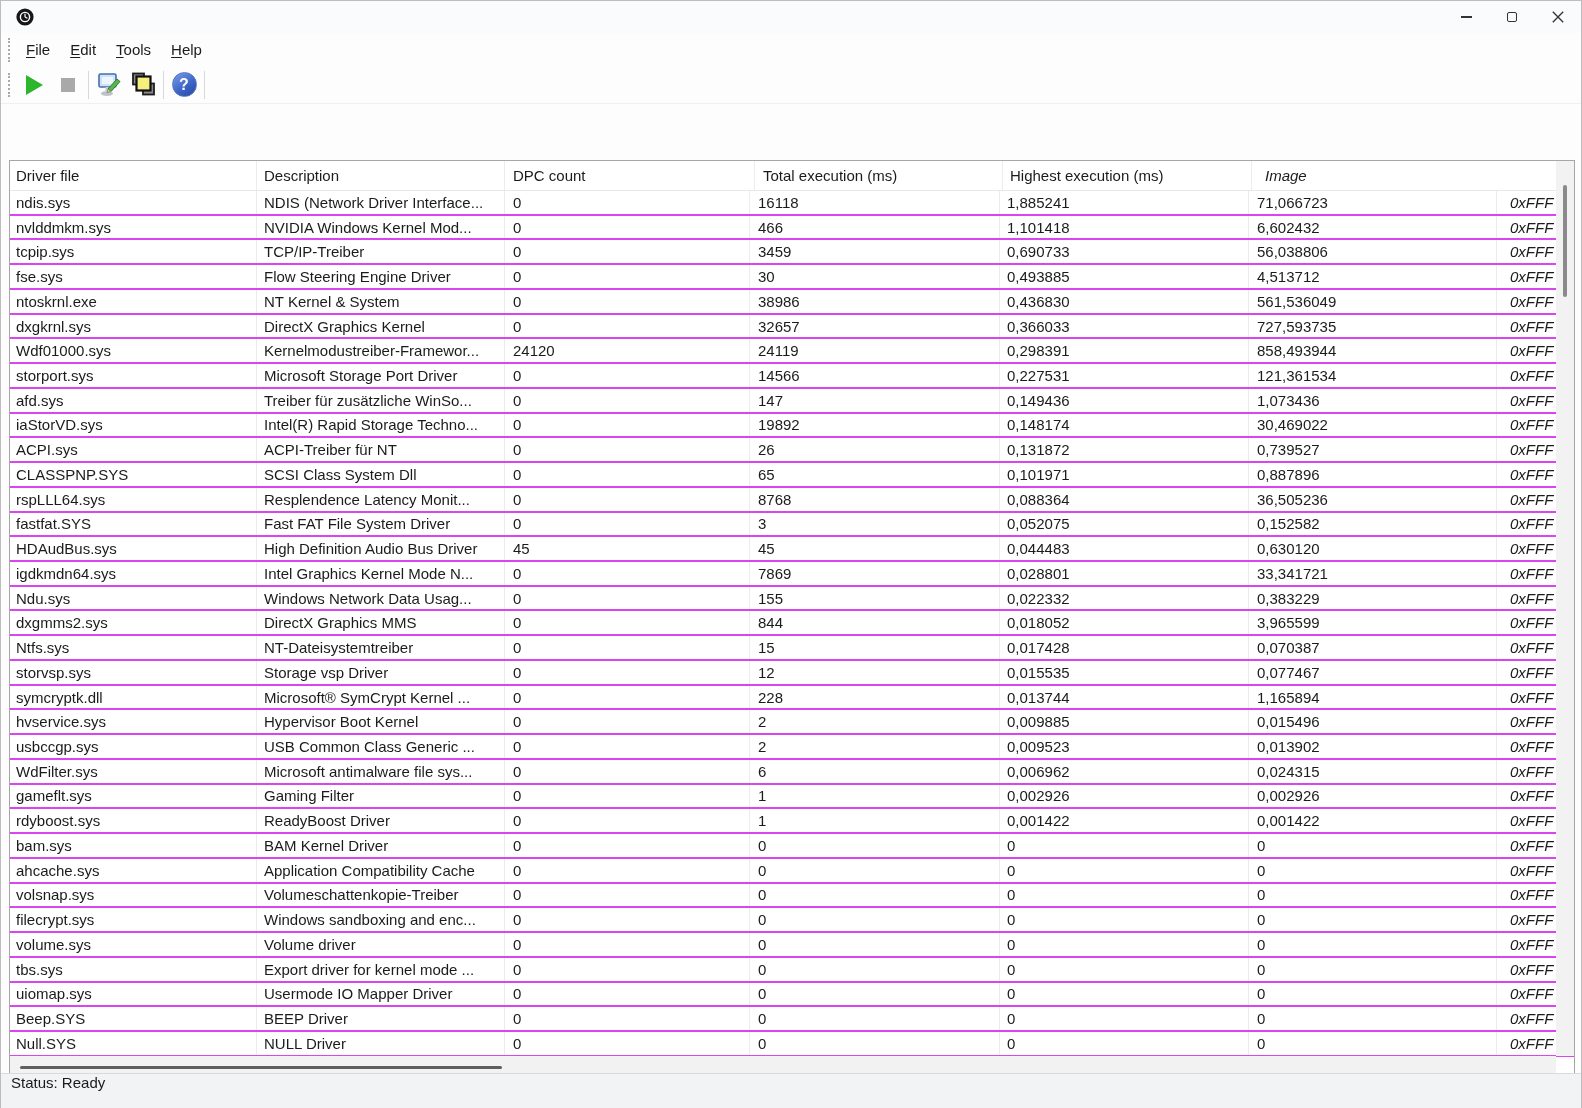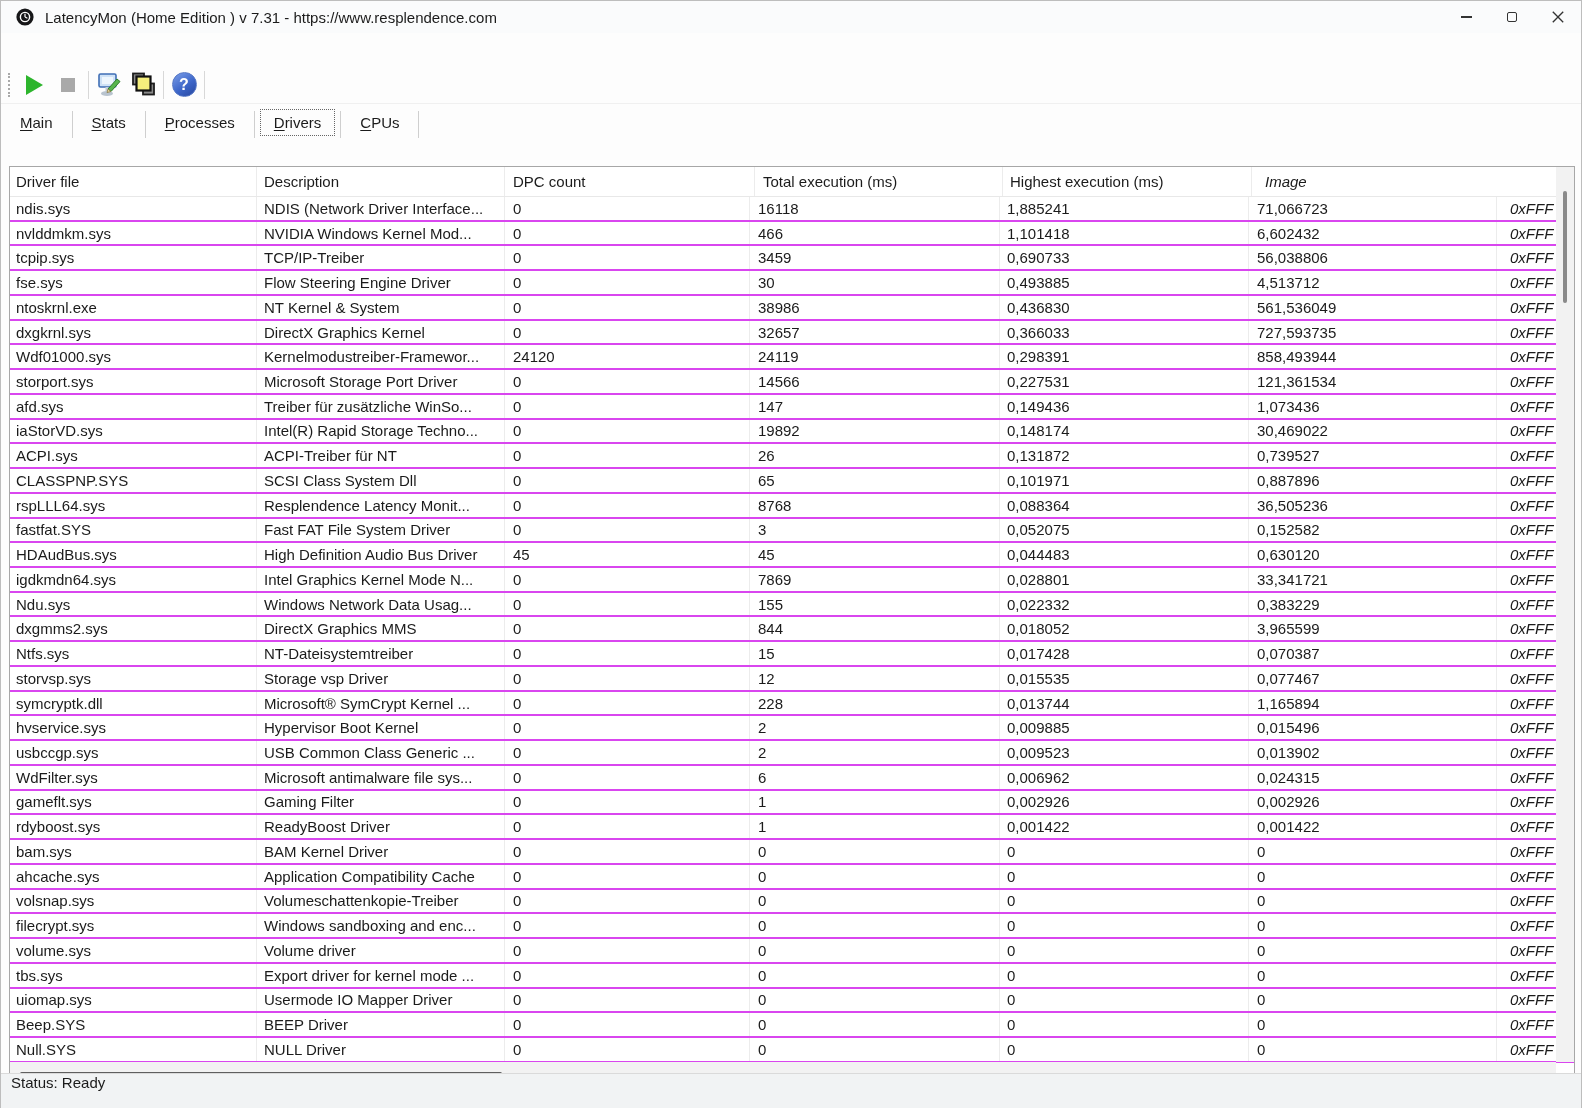--- a/index.html
+++ b/index.html
@@ -55,21 +55,21 @@
   .tabbar {
     position: absolute; left: 0; top: 103px; right: 0; height: 44px;
     background: #fdfdfd; display: flex; align-items: flex-start; padding-top: 6px;
   }
   .tab { padding: 4px 13px; margin: 0 6px; white-space: nowrap; cursor: default; }
   .tab.selected { outline: 1px dotted #666; outline-offset: 0px; }
   .tab-sep { width: 1px; height: 27px; background: #cfcfcf; margin-top: 1px; }
 
   
   .panel {
-    position: absolute; left: 8px; top: 165px; width: 1566px; height: 920px;
+    position: absolute; left: 8px; top: 159px; width: 1566px; height: 920px;
     border: 1px solid #a7a7a7; background: #ffffff; overflow: hidden;
   }
   .thead { display: flex; height: 30px; border-bottom: 1px solid #e8e8e8; background: #ffffff; }
   .th, .td {
     display: flex; align-items: center;
     white-space: nowrap; overflow: hidden;
     border-right: 1px solid #ececec; height: 100%;
   }
   .tr { display: flex; height: 24.74px; border-bottom: 2px solid #d946ef; }
   .c0 { width: 247px; padding-left: 6px; }
@@ -104,37 +104,45 @@
 
 <div class="window">
 
   <div class="titlebar">
     <svg class="app-icon" viewBox="0 0 18 18">
       <circle cx="9" cy="9" r="8.6" fill="#161618"></circle>
       <circle cx="9" cy="9" r="4.6" fill="none" stroke="#ffffff" stroke-width="1.4"></circle>
       <line x1="9" y1="9" x2="9" y2="5.8" stroke="#ffffff" stroke-width="1.2"></line>
       <line x1="9" y1="9" x2="11.4" y2="10.2" stroke="#ffffff" stroke-width="1.2"></line>
     </svg>
-    <span class="title-text">LatencyMon  (Home Edition )  v 7.31 - https://www.resplendence.com</span>
     <div class="win-controls">
       <div class="win-btn">
         <div class="glyph-min"></div>
       </div>
       <div class="win-btn">
         <div class="glyph-max"></div>
       </div>
       <div class="win-btn">
         <svg width="12" height="12" viewBox="0 0 12 12">
           <line x1="0.8" y1="0.8" x2="11.2" y2="11.2" stroke="#333" stroke-width="1.3"></line>
           <line x1="11.2" y1="0.8" x2="0.8" y2="11.2" stroke="#333" stroke-width="1.3"></line>
         </svg>
       </div>
     </div>
   </div>
 
+  <div class="menubar">
+    <div class="gripper"></div>
+    <div style="display:flex; align-items:center; margin-left:4px;">
+        <div class="menu-item"><u>F</u>ile</div>
+        <div class="menu-item"><u>E</u>dit</div>
+        <div class="menu-item"><u>T</u>ools</div>
+        <div class="menu-item"><u>H</u>elp</div>
+      </div>
+  </div>
 
   <div class="toolbar">
     <div class="gripper"></div>
     <div class="tb-btn" style="margin-left:6px;">
       <div class="play-shape"></div>
     </div>
     <div class="tb-btn">
       <div class="stop-shape"></div>
     </div>
     <div class="tb-sep"></div>
@@ -155,32 +163,20 @@
         <rect x="6.5" y="5.5" width="14" height="14" fill="#f5ef7d" stroke="#111111" stroke-width="2.2"></rect>
       </svg>
     </div>
     <div class="tb-sep"></div>
     <div class="tb-btn">
       <div class="help-shape">?</div>
     </div>
     <div class="tb-sep"></div>
   </div>
 
-  <div class="tabbar" id="tabbar">
-      <div class="tab"><u>M</u>ain</div>
-      <div class="tab-sep"></div>
-      <div class="tab"><u>S</u>tats</div>
-      <div class="tab-sep"></div>
-      <div class="tab"><u>P</u>rocesses</div>
-      <div class="tab-sep"></div>
-      <div class="tab selected"><u>D</u>rivers</div>
-      <div class="tab-sep"></div>
-      <div class="tab"><u>C</u>PUs</div>
-      <div class="tab-sep"></div>
-    </div>
 
   <div class="panel">
     <div class="thead" id="thead">
         <div class="th c0">Driver file</div>
         <div class="th c1">Description</div>
         <div class="th c3">DPC count</div>
         <div class="th c5">Total execution (ms)</div>
         <div class="th c4">Highest execution (ms)</div>
         <div class="th c6">Image</div>
       </div>

